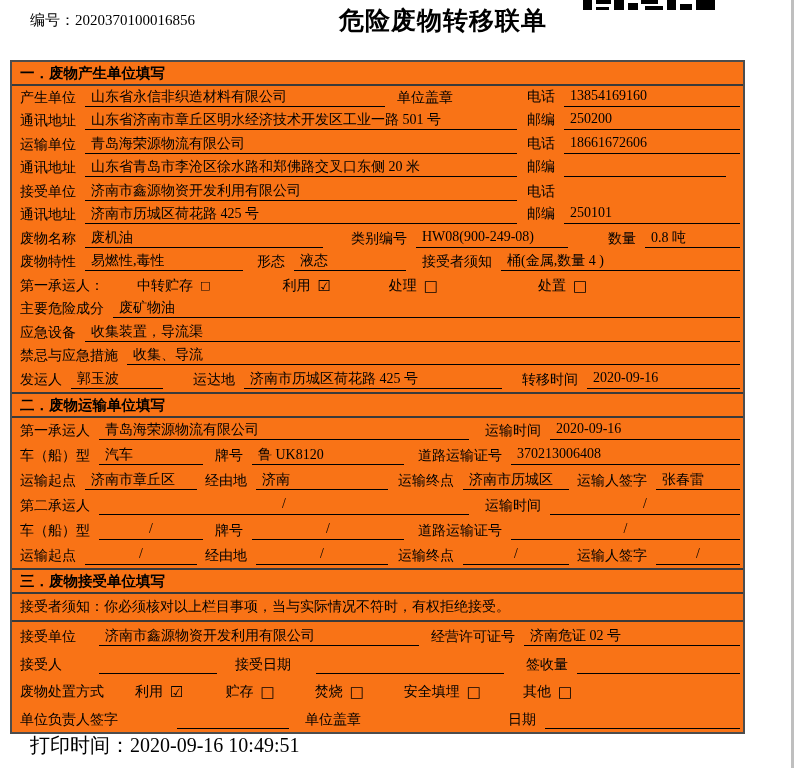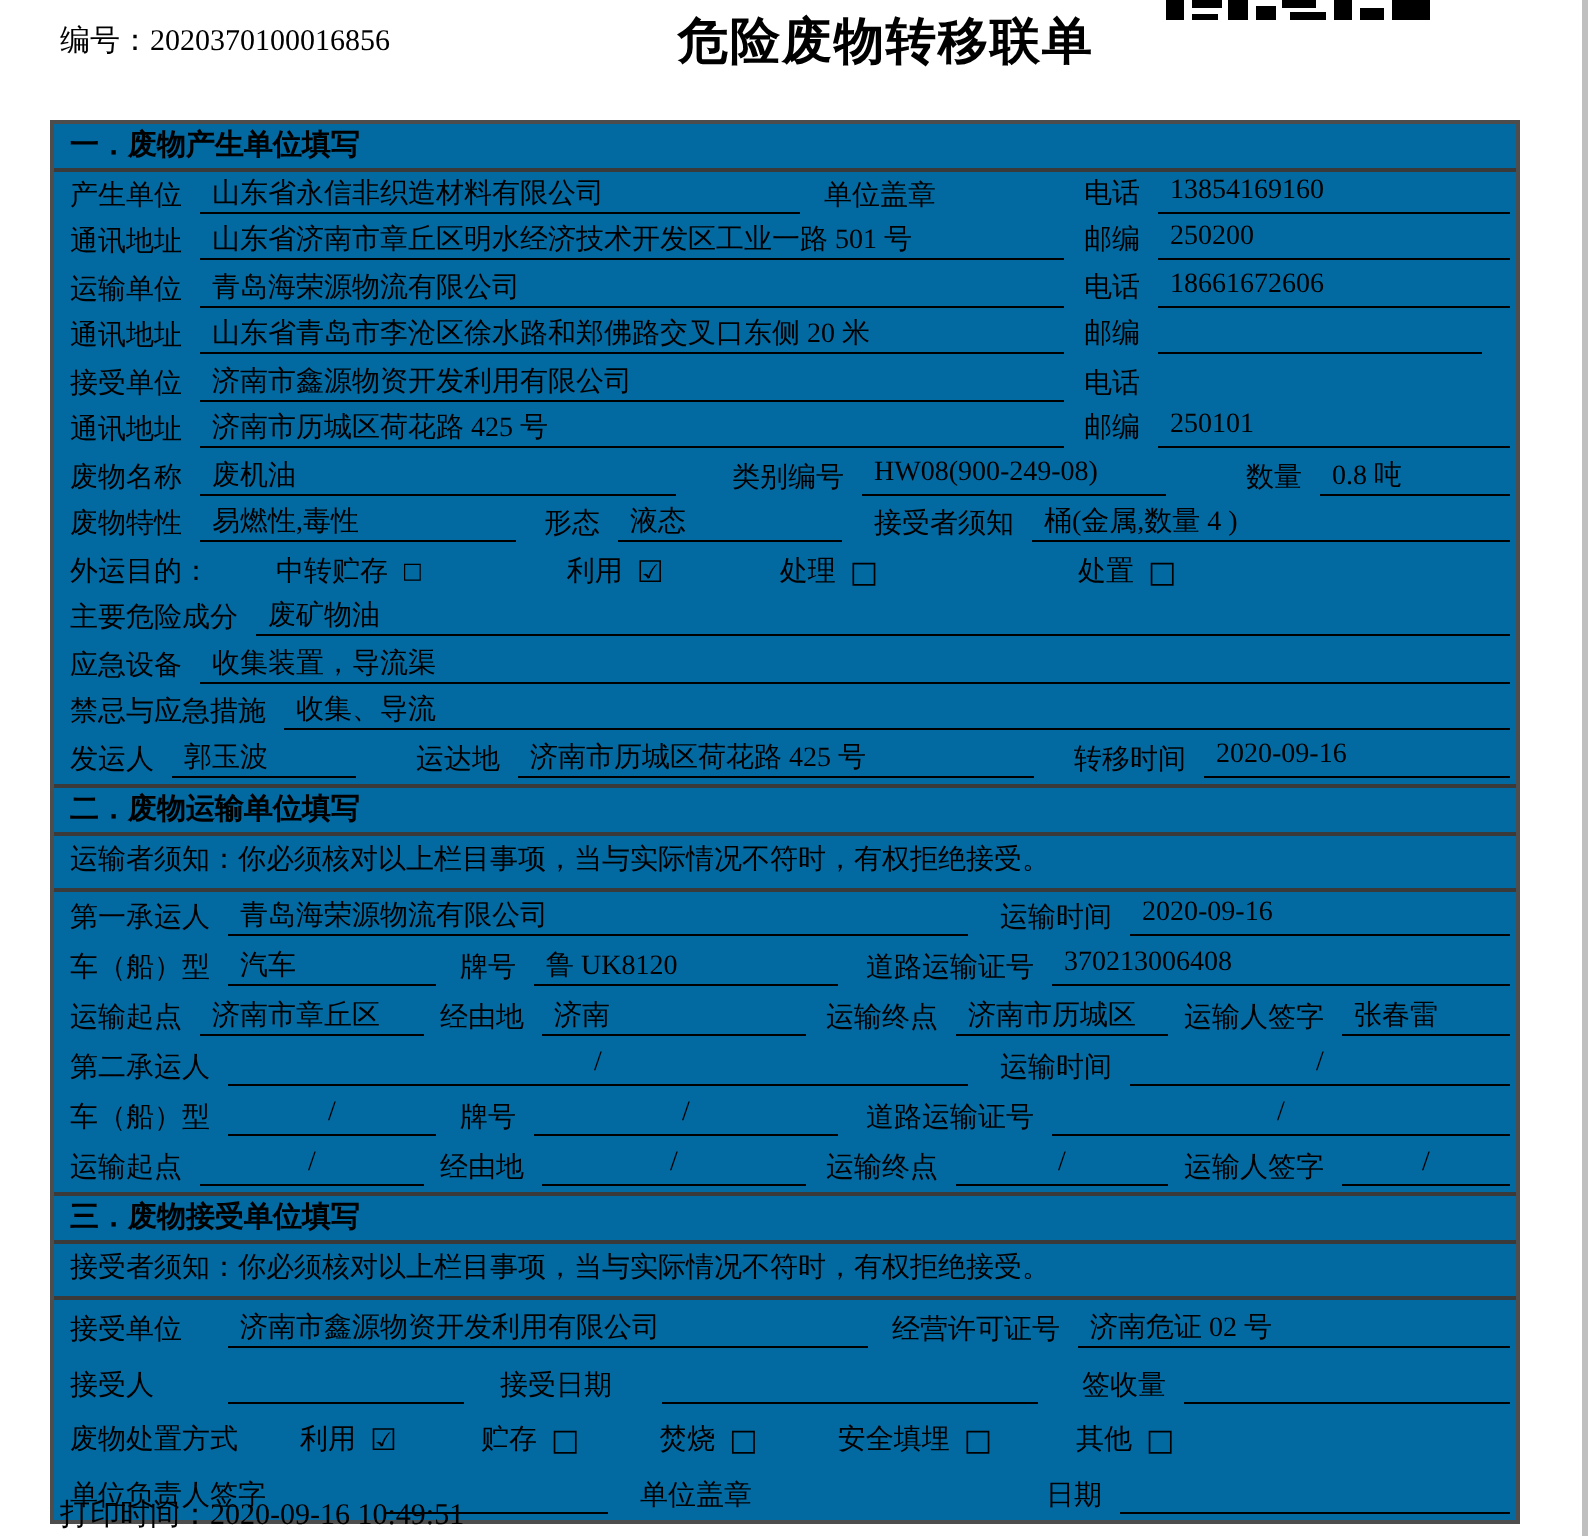--- a/index.html
+++ b/index.html
@@ -8,38 +8,38 @@
     font-family:"Liberation Serif","DejaVu Serif",serif;color:#000;font-size:14px;
   }
   .page-edge{position:absolute;top:0;right:2px;width:3px;height:100%;background:#bfbfbf;}
   
   .serial{position:absolute;left:30px;top:11px;font-size:15px;white-space:nowrap;}
   .doc-title{position:absolute;left:90px;right:0;top:4px;text-align:center;
     font-family:"Liberation Sans","DejaVu Sans",sans-serif;font-weight:bold;font-size:25px;letter-spacing:1px;}
   .qr{position:absolute;left:583px;top:0;width:132px;height:11px;}
   .qr div{position:absolute;background:#000;}
   
-  .form-table{position:absolute;left:25px;top:60px;width:731px;border:2px solid #4d4d4d;background:#0369a1;}
+  .form-table{position:absolute;left:10px;top:60px;width:731px;border:2px solid #4d4d4d;background:#f97316;}
   .sec-h{font-family:"Liberation Sans","DejaVu Sans",sans-serif;font-weight:bold;font-size:14.5px;
     padding:2px 8px 2px 8px;height:18px;line-height:18px;border-bottom:2px solid #3a3a3a;}
   .sec+.sec .sec-h{border-top:2px solid #3a3a3a;}
   .notice{padding:3px 8px;height:20px;line-height:20px;border-bottom:2px solid #3a3a3a;}
   .row{display:flex;align-items:flex-end;padding:0 3px 3px 8px;height:20.5px;white-space:nowrap;}
   .s1 .row{height:20.5px;}
   .s2 .row{height:22px;}
   .s3 .row{height:24.5px;}
   .lbl{margin-right:9px;}
   .u{border-bottom:1px solid #000;padding:0 6px;display:inline-block;min-height:19px;box-sizing:border-box;}
   .fill{flex:1 1 auto;}
   .c{text-align:center;}
   .rc{display:flex;margin-left:auto;width:213px;}
   .box{font-family:"DejaVu Sans",sans-serif;font-size:15px;margin-left:7px;}
   .box.sm{font-size:11px;}
   .opt{display:inline-flex;align-items:center;}
-  .print-time{position:absolute;left:30px;top:748px;font-size:15px;white-space:nowrap;}
+  .print-time{position:absolute;left:30px;top:732px;font-size:20px;white-space:nowrap;}
 </style>
 </head>
 <body>
 
 <div class="page-edge"></div>
 
 <div class="serial">
   <span>编号：</span><span>2020370100016856</span>
 </div>
 <div class="doc-title">危险废物转移联单</div>
@@ -128,21 +128,21 @@
     <div class="row">
       <span class="lbl">废物特性</span>
       <span class="u" style="width:158px">易燃性,毒性</span>
       <span class="lbl" style="margin-left:14px">形态</span>
       <span class="u" style="width:112px">液态</span>
       <span class="lbl" style="margin-left:16px">接受者须知</span>
       <span class="u fill">桶(金属,数量  4 )</span>
     </div>
 
     <div class="row">
-      <span class="lbl">外运目的：</span>
+      <span class="lbl">第一承运人：</span>
       <span class="opt" style="margin-left:24px">
         <span>中转贮存</span>
         <span class="box sm">□</span>
       </span>
       <span class="opt" style="margin-left:72px">
         <span>利用</span>
         <span class="box">☑</span>
       </span>
       <span class="opt" style="margin-left:58px">
         <span>处理</span>
@@ -174,21 +174,20 @@
       <span class="u" style="width:92px">郭玉波</span>
       <span class="lbl" style="margin-left:30px">运达地</span>
       <span class="u" style="width:258px">济南市历城区荷花路 425 号</span>
       <span class="lbl" style="margin-left:20px">转移时间</span>
       <span class="u fill">2020-09-16</span>
     </div>
   </div>
 
   <div class="sec s2">
     <div class="sec-h">二．废物运输单位填写</div>
-    <div class="notice">运输者须知：你必须核对以上栏目事项，当与实际情况不符时，有权拒绝接受。</div>
 
     <div class="row">
       <span class="lbl">第一承运人</span>
       <span class="u fill" style="margin-right:16px">青岛海荣源物流有限公司</span>
       <span class="lbl">运输时间</span>
       <span class="u" style="width:190px">2020-09-16</span>
     </div>
 
     <div class="row">
       <span class="lbl">车（船）型</span>

